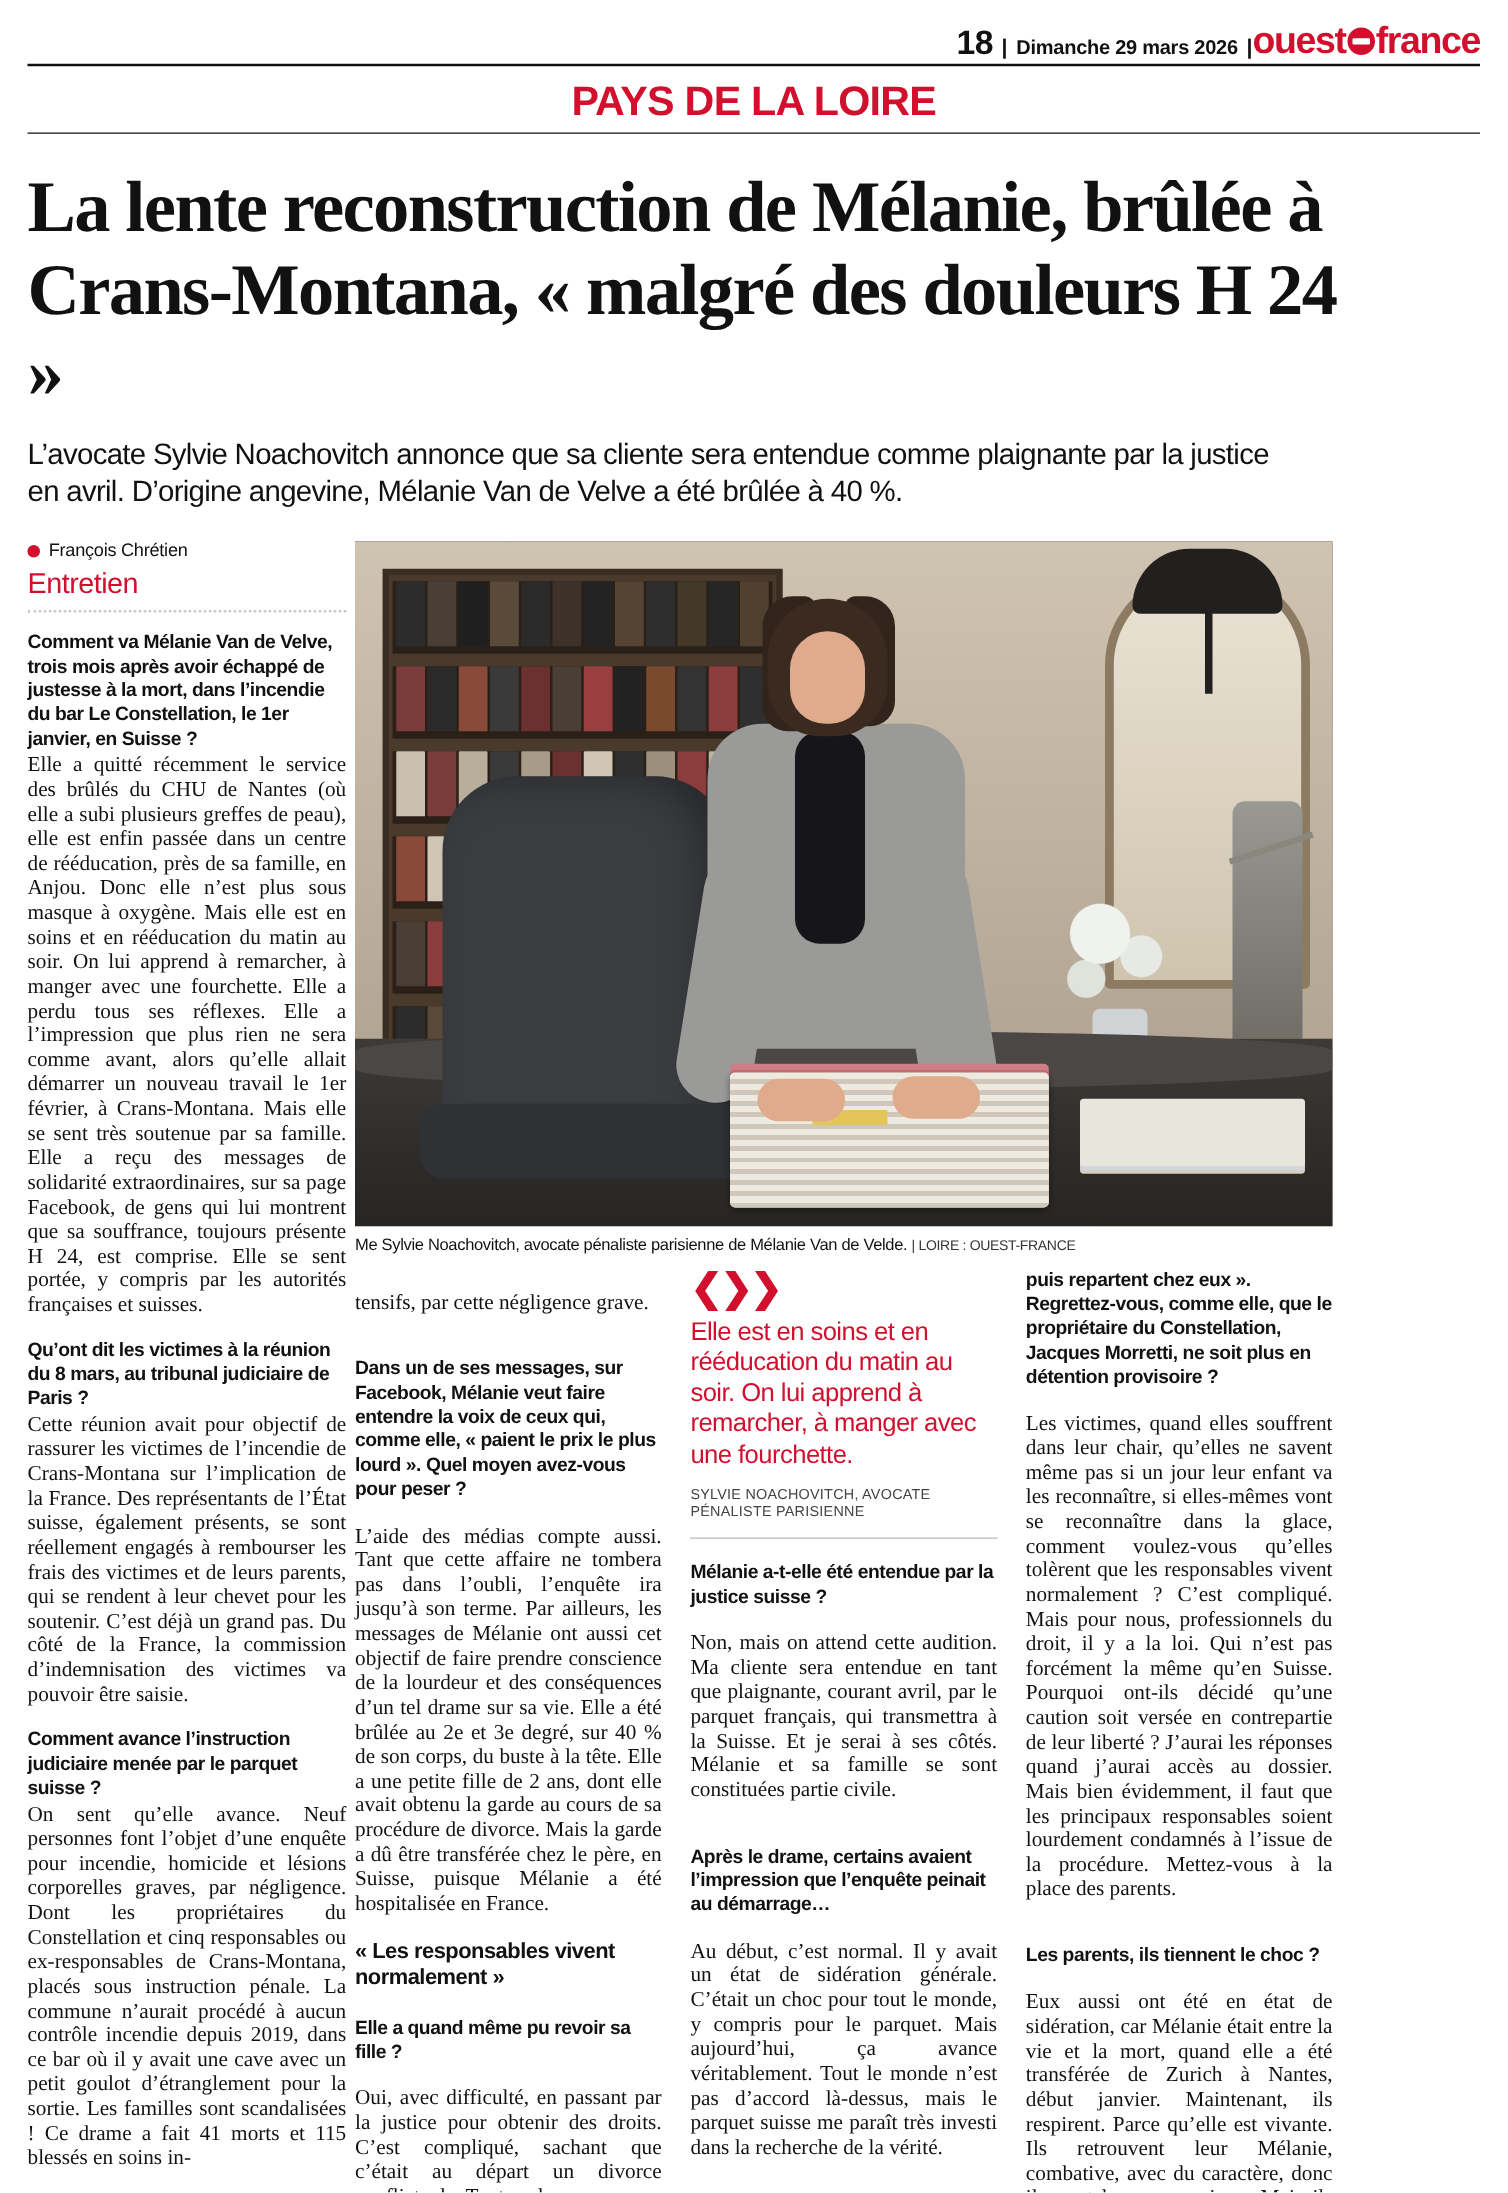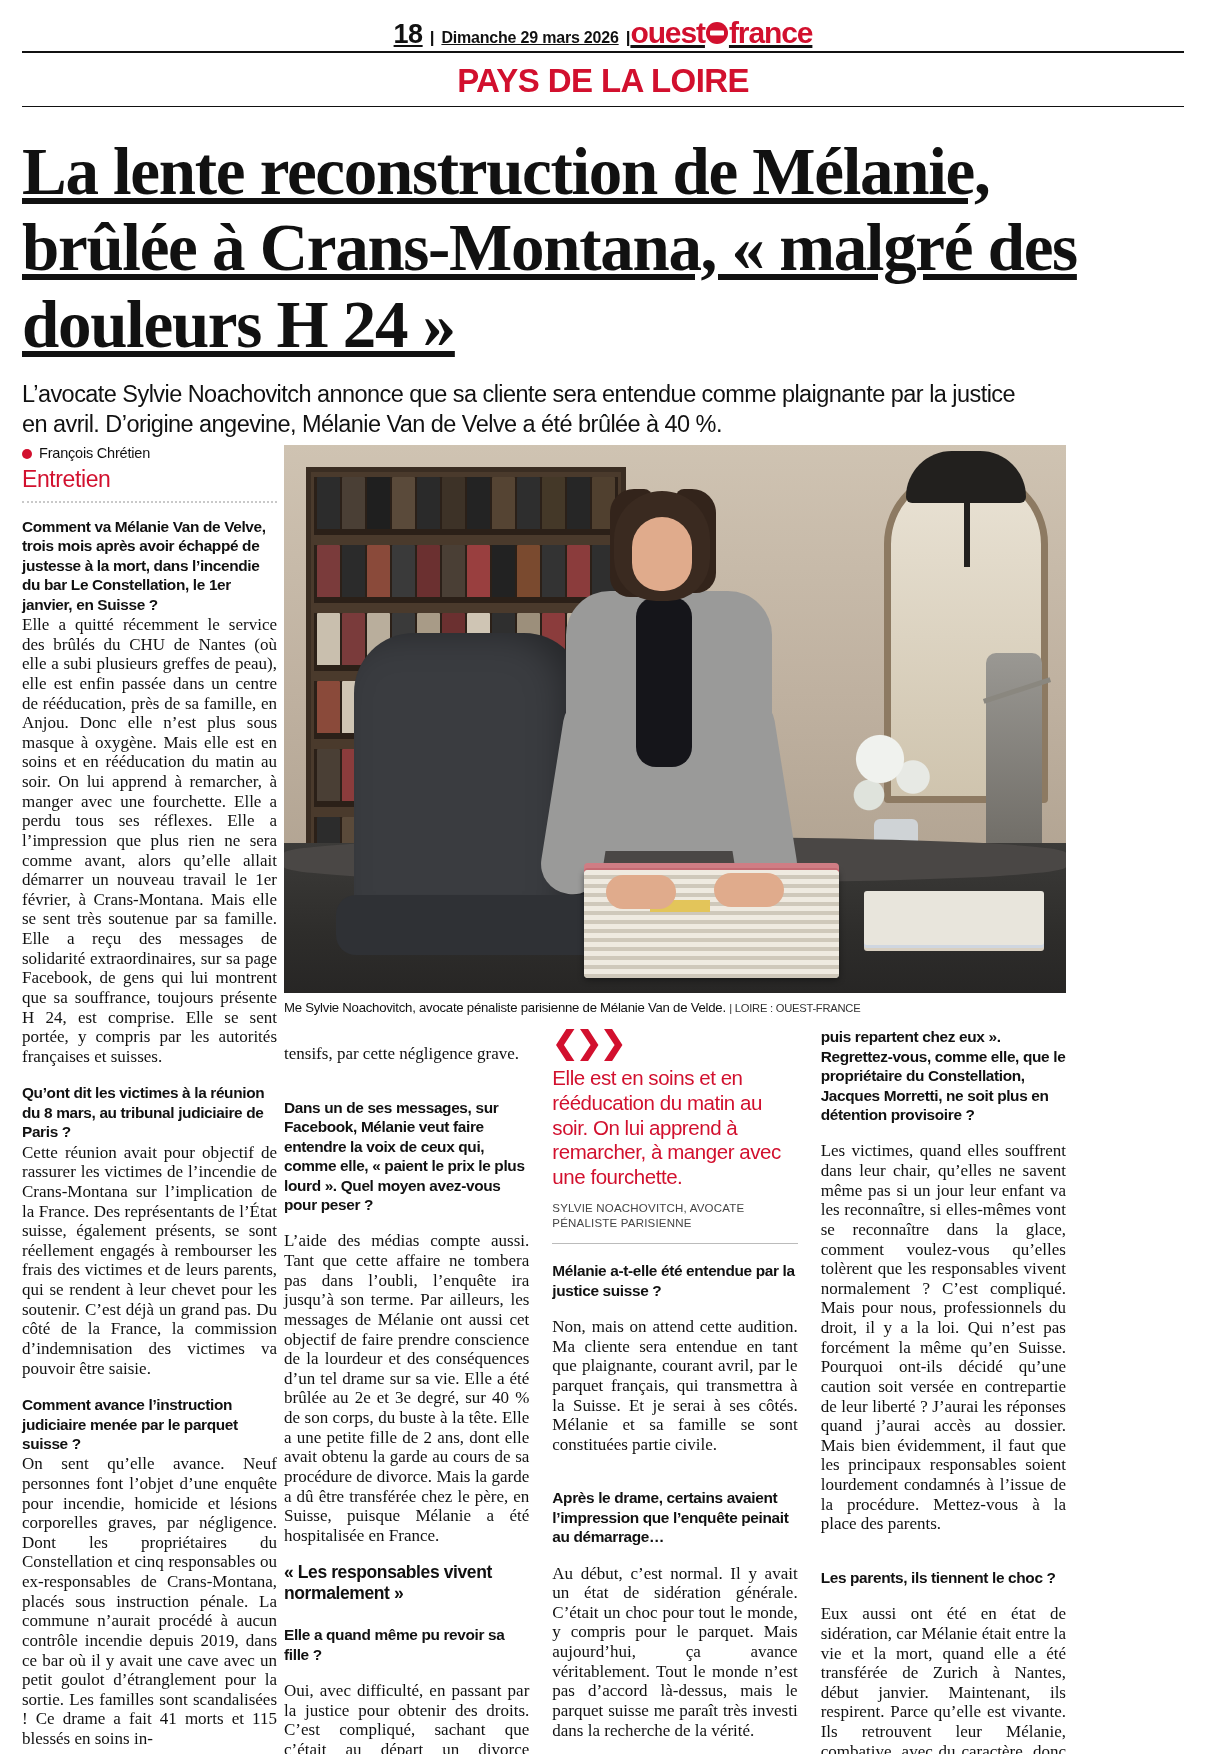--- a/index.html
+++ b/index.html
@@ -1,39 +1,39 @@
 <!DOCTYPE html>
 <html><head>
 <meta charset="utf-8">
 <style>
   html,body{margin:0;padding:0;background:#fff;}
   body{width:1206px;height:1754px;font-family:"Liberation Serif",serif;color:#111;-webkit-font-smoothing:antialiased;}
   .page{width:1206px;height:1754px;position:relative;box-sizing:border-box;padding:0 22px;overflow:hidden;background:#fff;}
 
   
-  .masthead{display:flex;align-items:flex-end;justify-content:center;height:42px;padding-top:6px;text-decoration:underline;}
+  .masthead{display:flex;align-items:flex-end;justify-content:flex-end;height:42px;padding-top:6px;}
   .mh-left{display:flex;align-items:baseline;gap:7px;font-family:"Liberation Sans",sans-serif;}
   .mh-page{font-size:27px;font-weight:bold;letter-spacing:-0.5px;line-height:1;}
   .mh-pipe{font-size:17px;font-weight:bold;color:#111;}
   .mh-date{font-size:16px;font-weight:bold;letter-spacing:-0.2px;}
   .logo{font-family:"Liberation Sans",sans-serif;font-weight:bold;font-size:30px;color:#d2102e;letter-spacing:-1.1px;display:flex;align-items:center;line-height:1;}
   .logo .mark{display:inline-block;width:22px;height:22px;border-radius:50%;background:#d2102e;position:relative;margin:0 1px;}
   .logo .mark:after{content:"";position:absolute;left:50%;top:50%;transform:translate(-50%,-50%);width:14px;height:5px;background:#fff;border-radius:1px;}
   .rule-top{border-top:2px solid #111;margin-top:3px;}
 
   
   .section-title{font-family:"Liberation Sans",sans-serif;font-weight:bold;color:#d2102e;font-size:33px;letter-spacing:-0.6px;text-align:center;padding:11px 0 9px;line-height:1;}
   .rule-thin{border-top:1px solid #111;}
 
   
-  .headline{font-family:"Liberation Serif",serif;font-weight:bold;font-size:67px;line-height:1.14;letter-spacing:-1.3px;margin:26px 0 0;max-width:1055px;text-decoration:underline;}
+  .headline{font-family:"Liberation Serif",serif;font-weight:bold;font-size:58px;line-height:1.14;letter-spacing:-1.3px;margin:26px 0 0;max-width:1055px;}
   .standfirst{font-family:"Liberation Sans",sans-serif;font-size:23.5px;line-height:1.26;letter-spacing:-0.55px;margin-top:18px;max-width:1000px;}
 
   
-  .grid{position:relative;margin-top:6px;}
+  .grid{position:relative;margin-top:24px;}
   .col{width:255px;font-size:16.3px;line-height:1.165;text-align:justify;hyphens:auto;}
   .col p{margin:0;text-indent:0;}
 
   .byline{display:flex;align-items:center;gap:7px;font-family:"Liberation Sans",sans-serif;font-size:14.5px;letter-spacing:-0.2px;}
   .byline .dot{width:10px;height:10px;border-radius:50%;background:#d2102e;display:inline-block;}
   .kicker{font-family:"Liberation Sans",sans-serif;font-weight:normal;color:#d2102e;font-size:23px;margin-top:4px;letter-spacing:-0.4px;}
   .dotrule{border-top:2px dotted #c9c9c9;margin:8px 0 14px;}
 
   .q{font-family:"Liberation Sans",sans-serif;font-weight:bold;font-size:15.4px;line-height:1.26;letter-spacing:-0.35px;text-align:left;margin-bottom:1px;}
   .a{font-family:"Liberation Serif",serif;font-size:17px;line-height:1.155;text-align:justify;}

